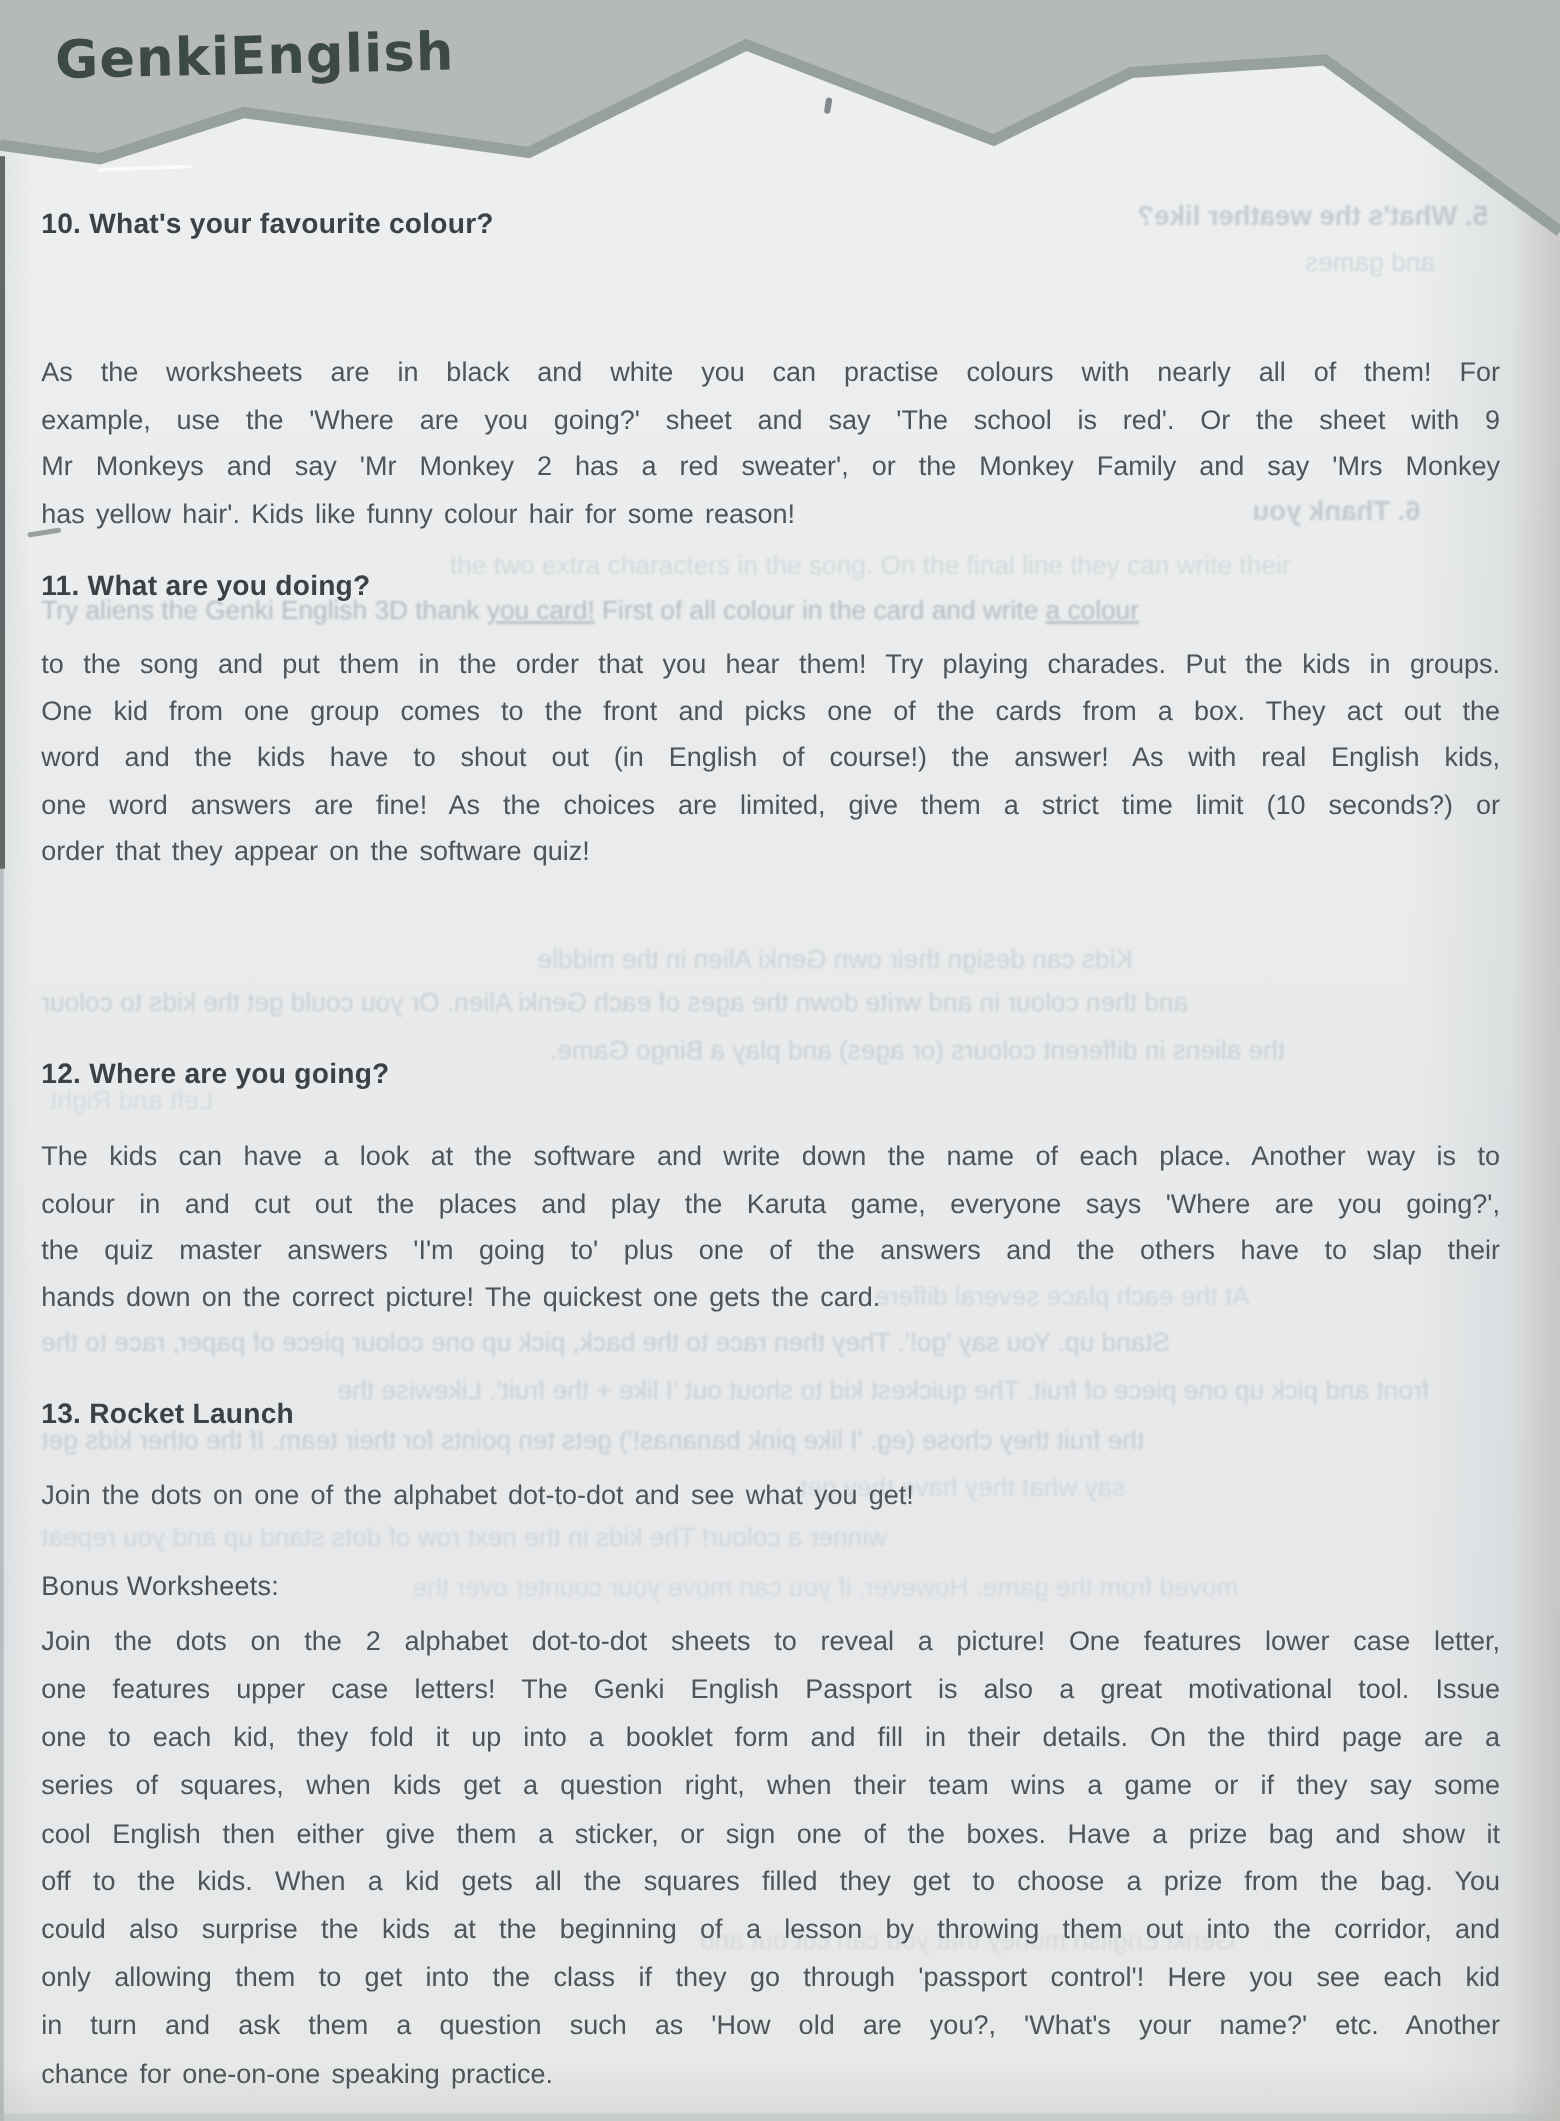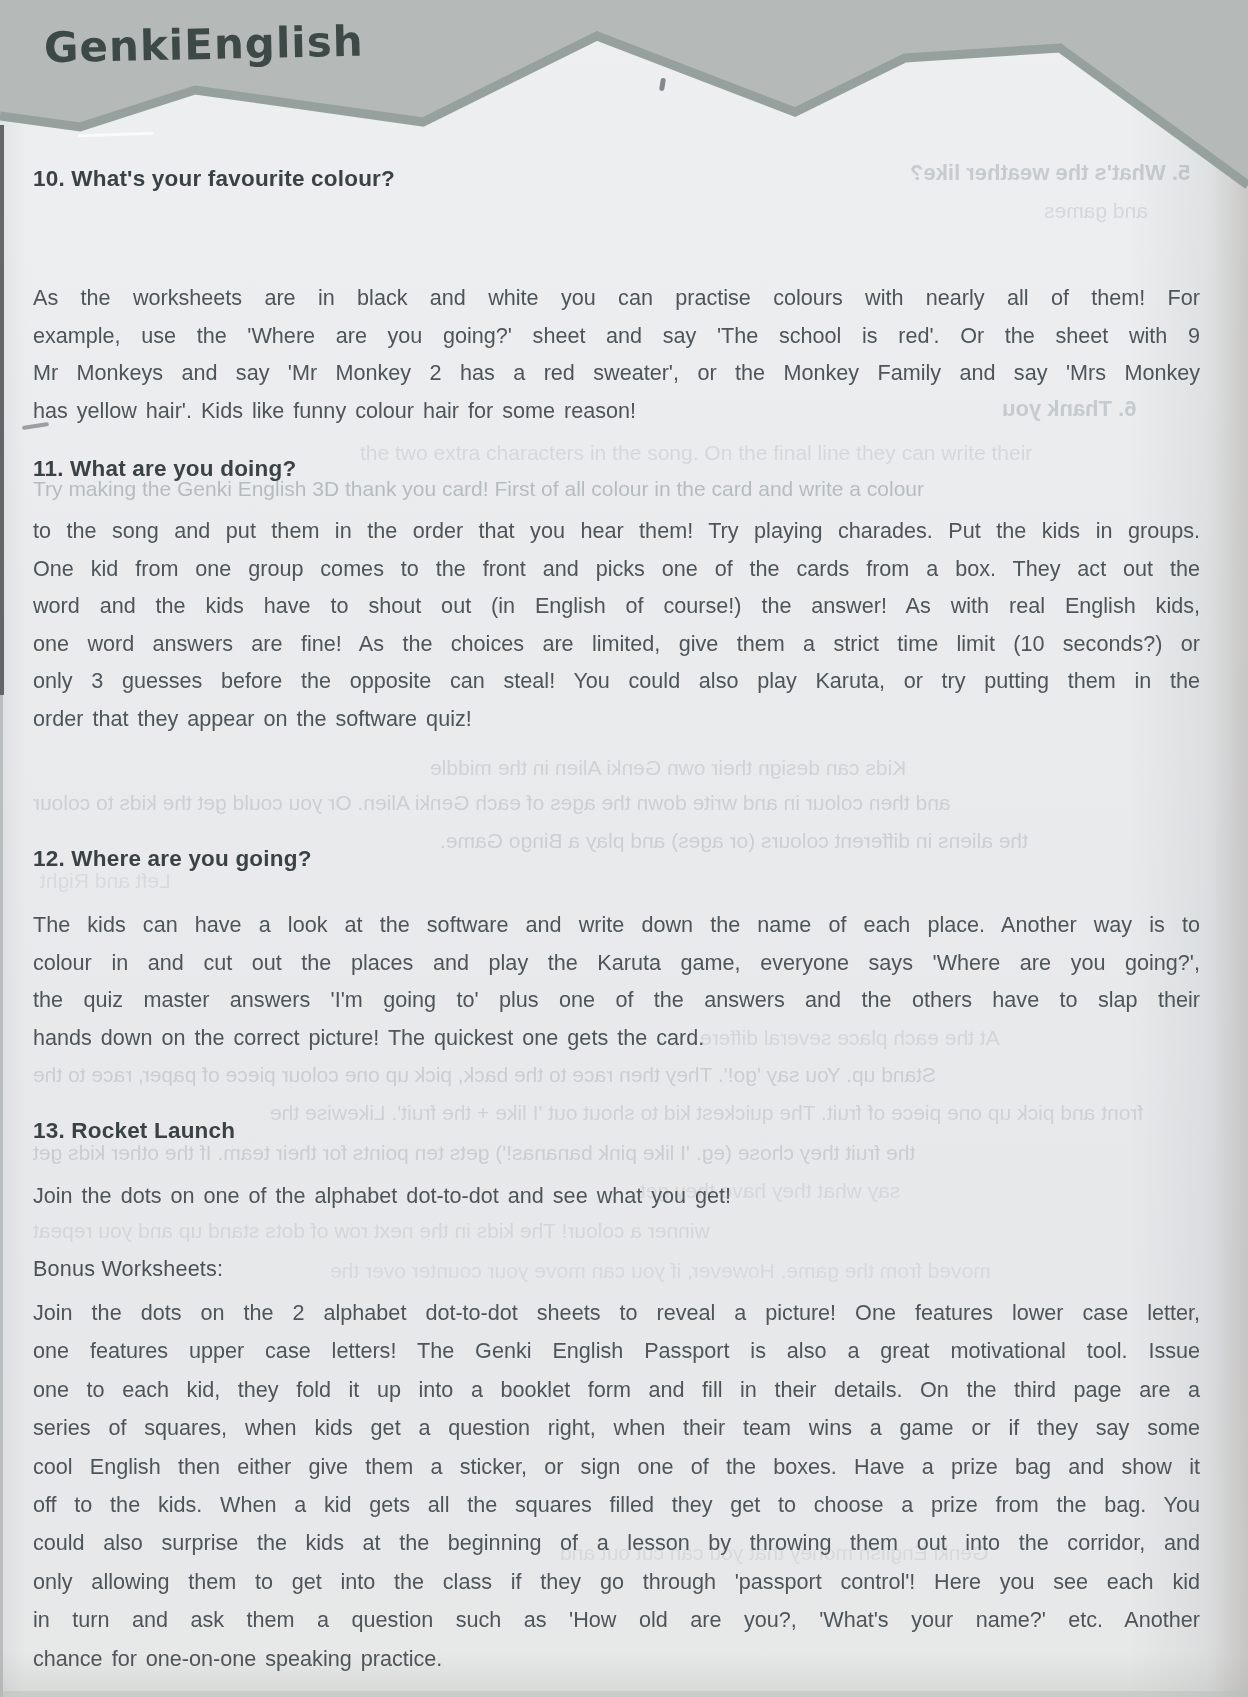--- a/index.html
+++ b/index.html
@@ -31,21 +31,21 @@
   .tline{line-height:37.5px; text-align:justify; text-align-last:justify;}
   .pbonus .tline{line-height:38.4px;}
   .tline.tlast{text-align-last:left;}
   .bleed-layer{position:absolute;left:0;top:0;width:100%;height:100%;z-index:2;}
   .bleed{
     position:absolute; font-size:21px; color:#76838a; white-space:nowrap;
     filter:blur(0.7px); line-height:26px;
   }
   .bleed.b{font-weight:bold; font-size:22px; color:#6e7d86;}
   .bleed.m{transform:scaleX(-1);}
-  .bleed .u{}
+  .bleed .u{text-decoration:underline;}
   .edge-left{position:absolute;left:0;top:125px;width:4px;height:570px;background:#2e3233;opacity:.7;z-index:4;}
   .edge-left2{position:absolute;left:0;top:695px;width:3px;height:1002px;background:#8d9496;opacity:.45;z-index:4;}
   .edge-bottom{position:absolute;left:0;bottom:0;width:100%;height:6px;background:#b9c0ba;opacity:.5;z-index:4;}
   .speck{position:absolute;left:660px;top:78px;width:5px;height:13px;background:#3c4446;border-radius:3px;transform:rotate(9deg);opacity:.6;z-index:4;}
   .dash{position:absolute;left:22px;top:424px;width:27px;height:4px;background:#4a5254;border-radius:2px;transform:rotate(-9deg);opacity:.5;z-index:4;}
   .scratch{position:absolute;left:78px;top:133px;width:75px;height:3px;background:#fbfcfc;transform:rotate(-2deg);opacity:.9;z-index:4;}
 </style>
 </head>
 <body>
 
@@ -56,21 +56,21 @@
     <polyline points="0,116 80,127 195,90 423,122 597,36 795,112 905,58 1060,48 1248,185" fill="none" stroke="#96a09c" stroke-width="9"></polyline>
   </svg>
 
   <div class="logo">GenkiEnglish</div>
 
   <div class="bleed-layer">
       <div class="bleed b m" style="top: 160px; right: 58px; opacity: 0.3;">5. What's the weather like?</div>
       <div class="bleed m" style="top: 198px; right: 100px; opacity: 0.2;">and games</div>
       <div class="bleed b m" style="top: 396px; right: 112px; opacity: 0.3;">6. Thank you</div>
       <div class="bleed" style="top: 440px; left: 360px; opacity: 0.18;">the two extra characters in the song. On the final line they can write their</div>
-      <div class="bleed" style="top: 476px; left: 33px; opacity: 0.45;"><span>Try making the Genki English 3D thank </span><span class="u">you card!</span><span> First of all colour in the card and write </span><span class="u">a colour</span></div>
+      <div class="bleed" style="top: 476px; left: 33px; opacity: 0.45;"><span>Try aliens the Genki English 3D thank </span><span class="u">you card!</span><span> First of all colour in the card and write </span><span class="u">a colour</span></div>
       <div class="bleed m" style="top: 755px; left: 430px; opacity: 0.22;">Kids can design their own Genki Alien in the middle</div>
       <div class="bleed m" style="top: 790px; left: 33px; opacity: 0.25;">and then colour in and write down the ages of each Genki Alien. Or you could get the kids to colour</div>
       <div class="bleed m" style="top: 828px; left: 440px; opacity: 0.25;">the aliens in different colours (or ages) and play a Bingo Game.</div>
       <div class="bleed m" style="top: 868px; left: 40px; opacity: 0.14;">Left and Right</div>
       <div class="bleed m" style="top: 1025px; left: 700px; opacity: 0.18;">At the each place several differe</div>
       <div class="bleed m" style="top: 1062px; left: 33px; opacity: 0.26;">Stand up. You say 'go!'. They then race to the back, pick up one colour piece of paper, race to the</div>
       <div class="bleed m" style="top: 1100px; left: 270px; opacity: 0.22;">front and pick up one piece of fruit. The quickest kid to shout out 'I like + the fruit'. Likewise the</div>
       <div class="bleed m" style="top: 1140px; left: 33px; opacity: 0.26;">the fruit they chose (eg. 'I like pink bananas!') gets ten points for their team. If the other kids get</div>
       <div class="bleed m" style="top: 1178px; left: 640px; opacity: 0.16;">say what they have they get</div>
       <div class="bleed m" style="top: 1218px; left: 33px; opacity: 0.17;">winner a colour! The kids in the next row of dots stand up and you repeat</div>
@@ -86,21 +86,20 @@
         <div class="tline">Mr Monkeys and say 'Mr Monkey 2 has a red sweater', or the Monkey Family and say 'Mrs Monkey</div>
         <div class="tline tlast">has yellow hair'. Kids like funny colour hair for some reason!</div>
       </div>
 
     <h2 class="h h11">11. What are you doing?</h2>
     <div class="para p11">
         <div class="tline">to the song and put them in the order that you hear them! Try playing charades. Put the kids in groups.</div>
         <div class="tline">One kid from one group comes to the front and picks one of the cards from a box. They act out the</div>
         <div class="tline">word and the kids have to shout out (in English of course!) the answer! As with real English kids,</div>
         <div class="tline">one word answers are fine! As the choices are limited, give them a strict time limit (10 seconds?) or</div>
-        <div class="tline">only 3 guesses before the opposite can steal! You could also play Karuta, or try putting them in the</div>
         <div class="tline tlast">order that they appear on the software quiz!</div>
       </div>
 
     <h2 class="h h12">12. Where are you going?</h2>
     <div class="para p12">
         <div class="tline">The kids can have a look at the software and write down the name of each place. Another way is to</div>
         <div class="tline">colour in and cut out the places and play the Karuta game, everyone says 'Where are you going?',</div>
         <div class="tline">the quiz master answers 'I'm going to' plus one of the answers and the others have to slap their</div>
         <div class="tline tlast">hands down on the correct picture! The quickest one gets the card.</div>
       </div>

